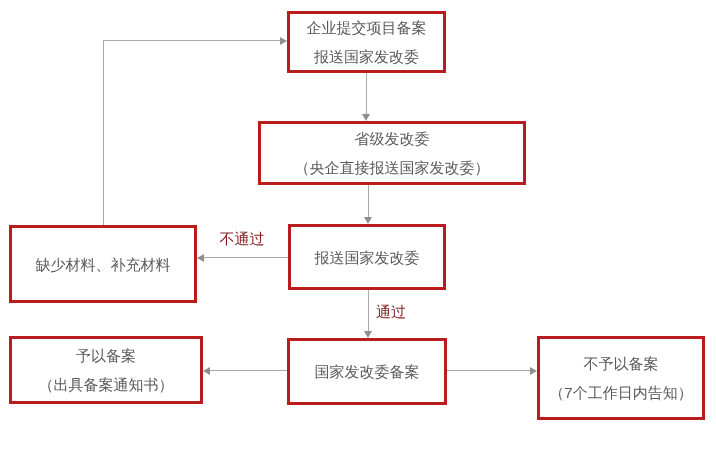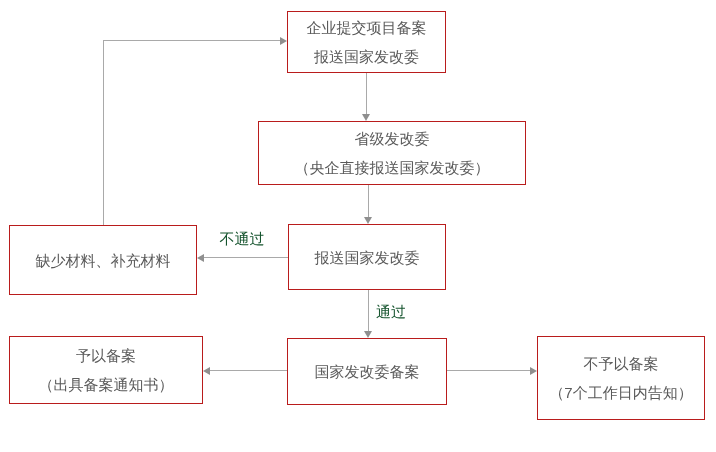--- a/index.html
+++ b/index.html
@@ -5,36 +5,36 @@
   html,body{margin:0;padding:0;background:#ffffff;}
   #stage{
     position:relative;
     width:716px;height:452px;
     background:#ffffff;
     font-family:"Liberation Sans","DejaVu Sans",sans-serif;
     overflow:hidden;
   }
   .node{
     position:absolute;
-    border:1px solid #b91c1c;
+    border:3px solid #b91c1c;
     background:#ffffff;
     display:flex;
     flex-direction:column;
     justify-content:center;
     align-items:center;
     text-align:center;
     color:#595959;
     font-size:15px;
     line-height:29px;
     box-sizing:border-box;
     white-space:nowrap;
   }
   .edge-label{
     position:absolute;
-    color:#14532d;
+    color:#7f1d1d;
     font-size:15px;
     line-height:20px;
     text-align:center;
     white-space:nowrap;
   }
   .line{
     position:absolute;
     background:#a9a9a9;
   }
   .arrowhead{
@@ -69,21 +69,21 @@
 
   <div class="node" style="left:258px;top:121px;width:268px;height:64px">
     <div>省级发改委</div>
     <div>（央企直接报送国家发改委）</div>
   </div>
 
   <div class="node" style="left:288px;top:224px;width:158px;height:66px">
     <div>报送国家发改委</div>
   </div>
 
-  <div class="node" style="left:9px;top:225px;width:188px;height:70px">
+  <div class="node" style="left:9px;top:225px;width:188px;height:78px">
     <div>缺少材料、补充材料</div>
   </div>
 
   <div class="node" style="left:287px;top:338px;width:160px;height:67px">
     <div>国家发改委备案</div>
   </div>
 
   <div class="node" style="left:9px;top:336px;width:194px;height:68px">
     <div>予以备案</div>
     <div>（出具备案通知书）</div>

